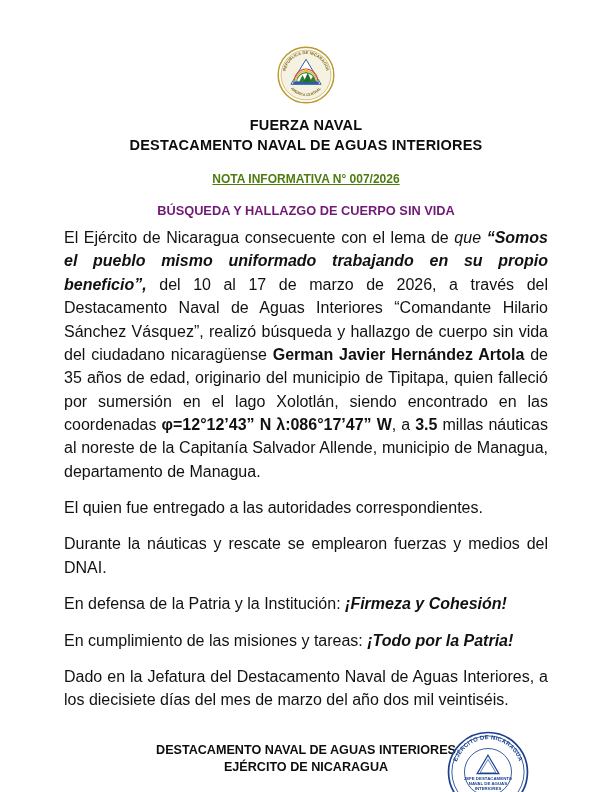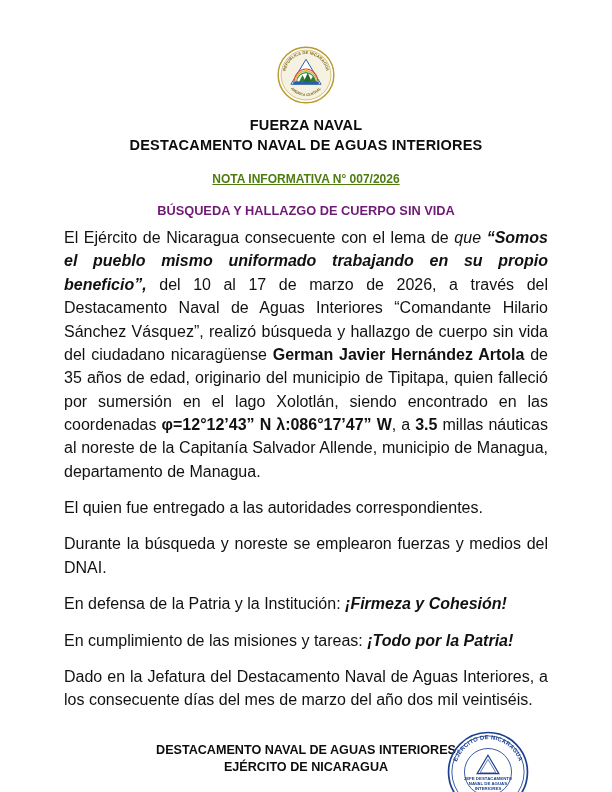--- a/index.html
+++ b/index.html
@@ -142,27 +142,27 @@
     <div class="nota-line">NOTA INFORMATIVA N° 007/2026</div>
     <div class="subject-line">BÚSQUEDA Y HALLAZGO DE CUERPO SIN VIDA</div>
   </div>
 
   <div class="body-block">
 
     <p class="para"><span>El Ejército de Nicaragua consecuente con el lema de </span><span class="i">que </span><span class="bi">“Somos el pueblo mismo uniformado trabajando en su propio beneficio”,</span><span> del 10 al 17 de marzo de 2026, a través del Destacamento Naval de Aguas Interiores “Comandante Hilario Sánchez Vásquez”, realizó búsqueda y hallazgo de cuerpo sin vida del ciudadano nicaragüense </span><span class="b">German Javier Hernández Artola</span><span> de 35 años de edad, originario del municipio de Tipitapa, quien falleció por sumersión en el lago Xolotlán, siendo encontrado en las coordenadas </span><span class="b">φ=12°12’43” N λ:086°17’47” W</span><span>, a </span><span class="b">3.5</span><span> millas náuticas al noreste  de la Capitanía Salvador Allende, municipio de Managua, departamento de Managua.</span></p>
 
     <p class="para">El quien fue entregado a las autoridades correspondientes.</p>
 
-    <p class="para">Durante la búsqueda y noreste se emplearon fuerzas y medios del DNAI.</p>
+    <p class="para">Durante la náuticas y rescate se emplearon fuerzas y medios del DNAI.</p>
 
     <p class="para"><span>En defensa de la Patria y la Institución: </span><span class="bi">¡Firmeza y Cohesión!</span></p>
 
     <p class="para"><span>En cumplimiento de las misiones y tareas: </span><span class="bi">¡Todo por la Patria!</span></p>
 
-    <p class="para">Dado en la Jefatura del Destacamento Naval de Aguas Interiores, a los consecuente días del mes de marzo del año dos mil veintiséis.</p>
+    <p class="para">Dado en la Jefatura del Destacamento Naval de Aguas Interiores, a los diecisiete días del mes de marzo del año dos mil veintiséis.</p>
   </div>
 
   <div class="sign-block">
     <span class="sign-line">DESTACAMENTO NAVAL DE AGUAS INTERIORES</span>
     <span class="sign-line">EJÉRCITO DE NICARAGUA</span>
 
     <div class="seal">
       <svg viewBox="0 0 100 100" width="84" height="84" aria-hidden="true">
         <circle cx="50" cy="50" r="47" fill="none" stroke="#1a3f8f" stroke-width="2"></circle>
         <circle cx="50" cy="50" r="43" fill="none" stroke="#1a3f8f" stroke-width="1"></circle>

